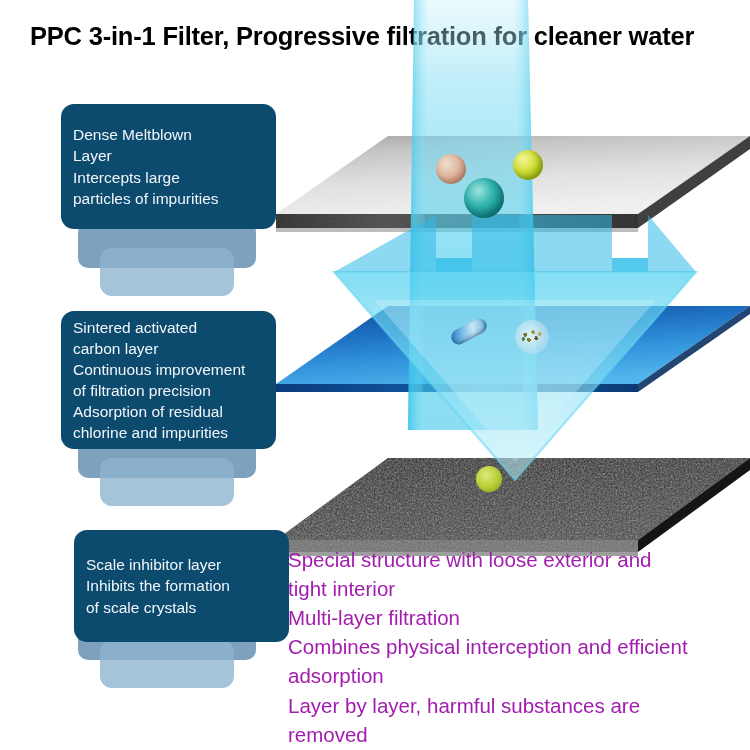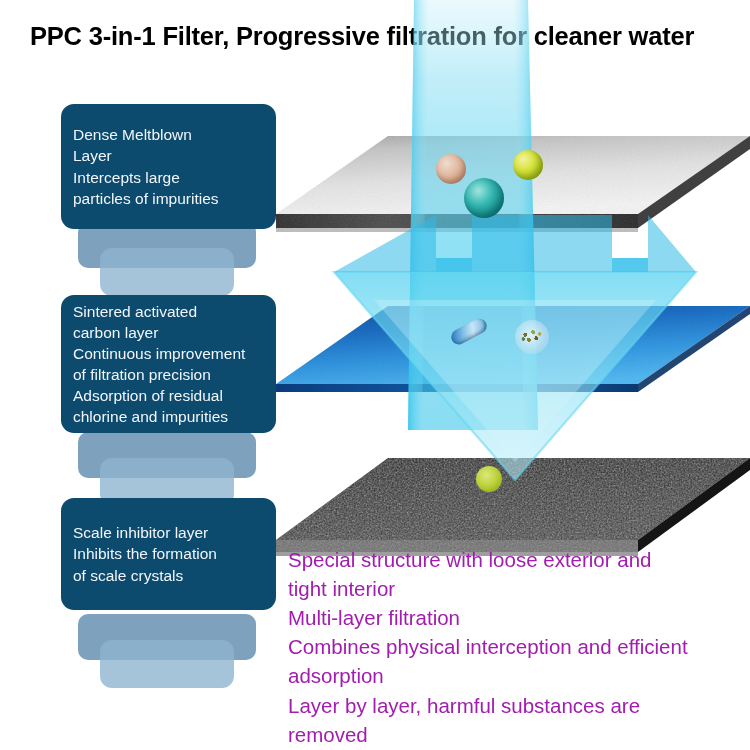--- a/index.html
+++ b/index.html
@@ -48,22 +48,22 @@
     align-items: center;
   }
   .callout-text {
     font-size: 15.5px;
     line-height: 1.36;
     font-weight: 400;
     white-space: pre-line;
     color: #f2f6fa;
   }
   #box-1 { top: 8px;   height: 125px; }
-  #box-2 { top: 199px; height: 138px; }
-  #box-3 { top: 402px; height: 112px; }
+  #box-2 { top: 215px; height: 138px; }
+  #box-3 { top: 434px; height: 112px; margin-left: 13px; }
 
   
   .connector { position: absolute; z-index: 2; }
   .conn-wide {
     position: absolute;
     left: 22px; width: 178px;
     height: 46px;
     background: rgba(90,135,171,0.78);
     border-radius: 10px;
   }

